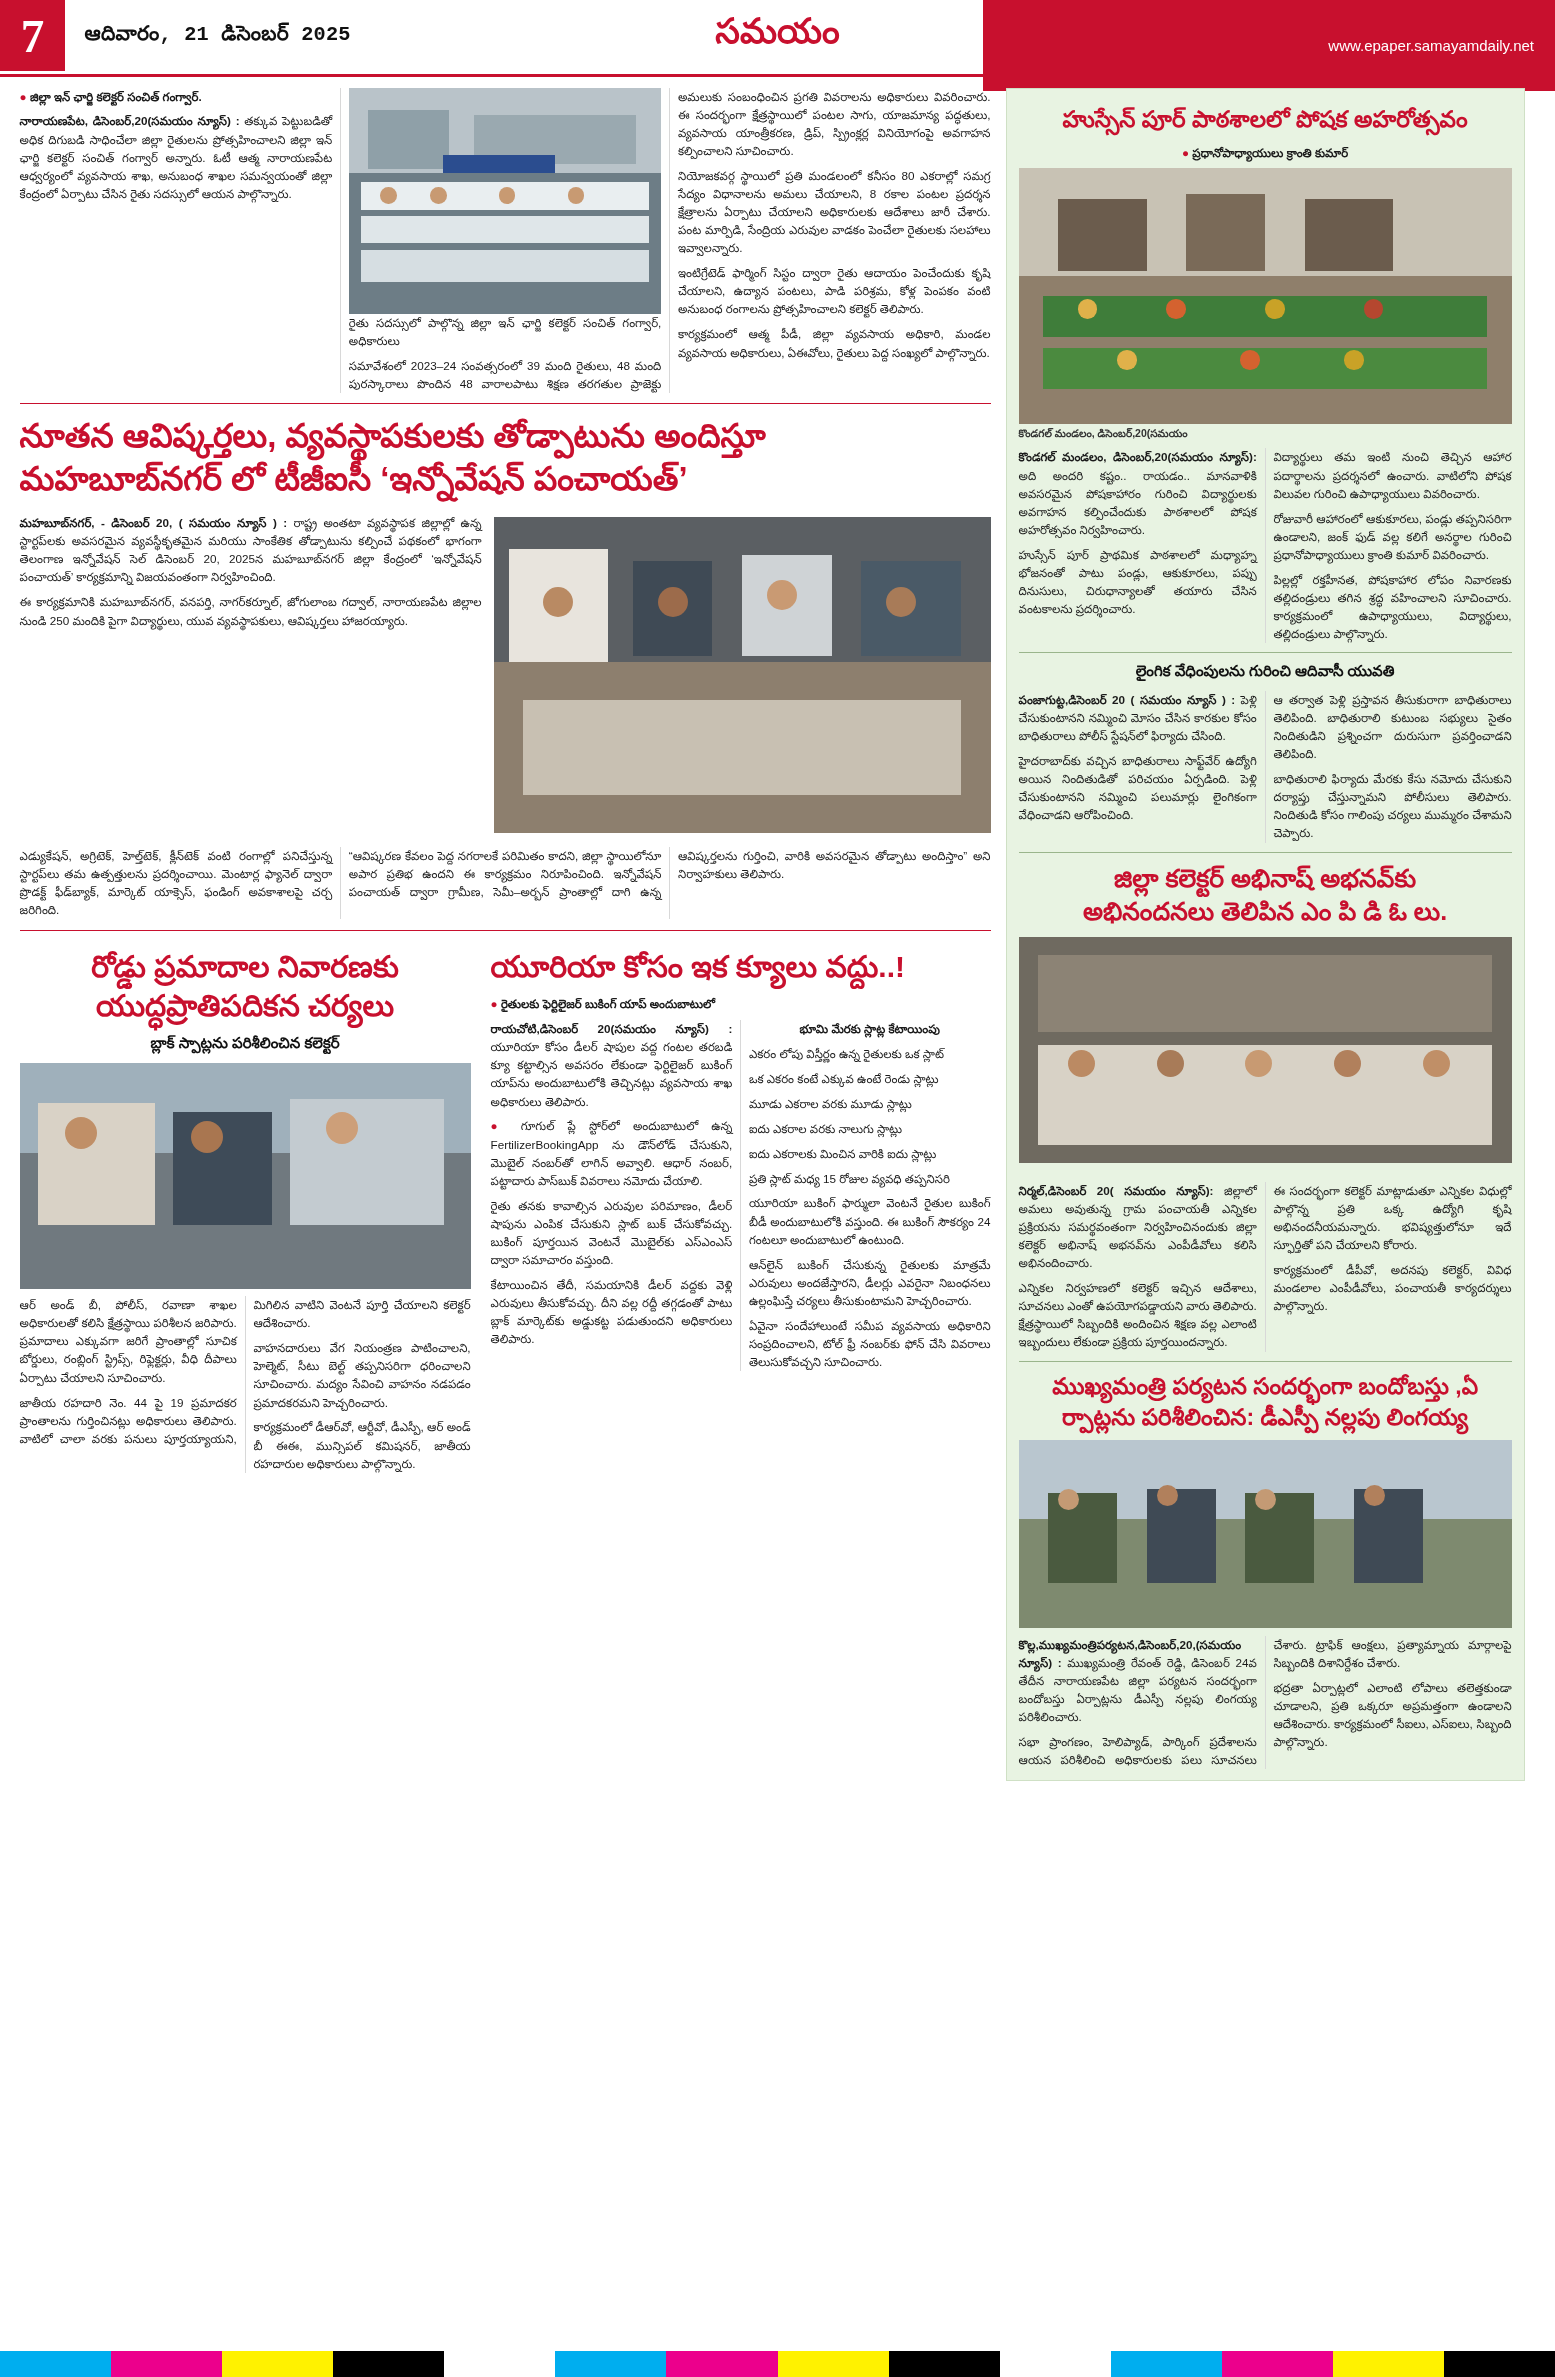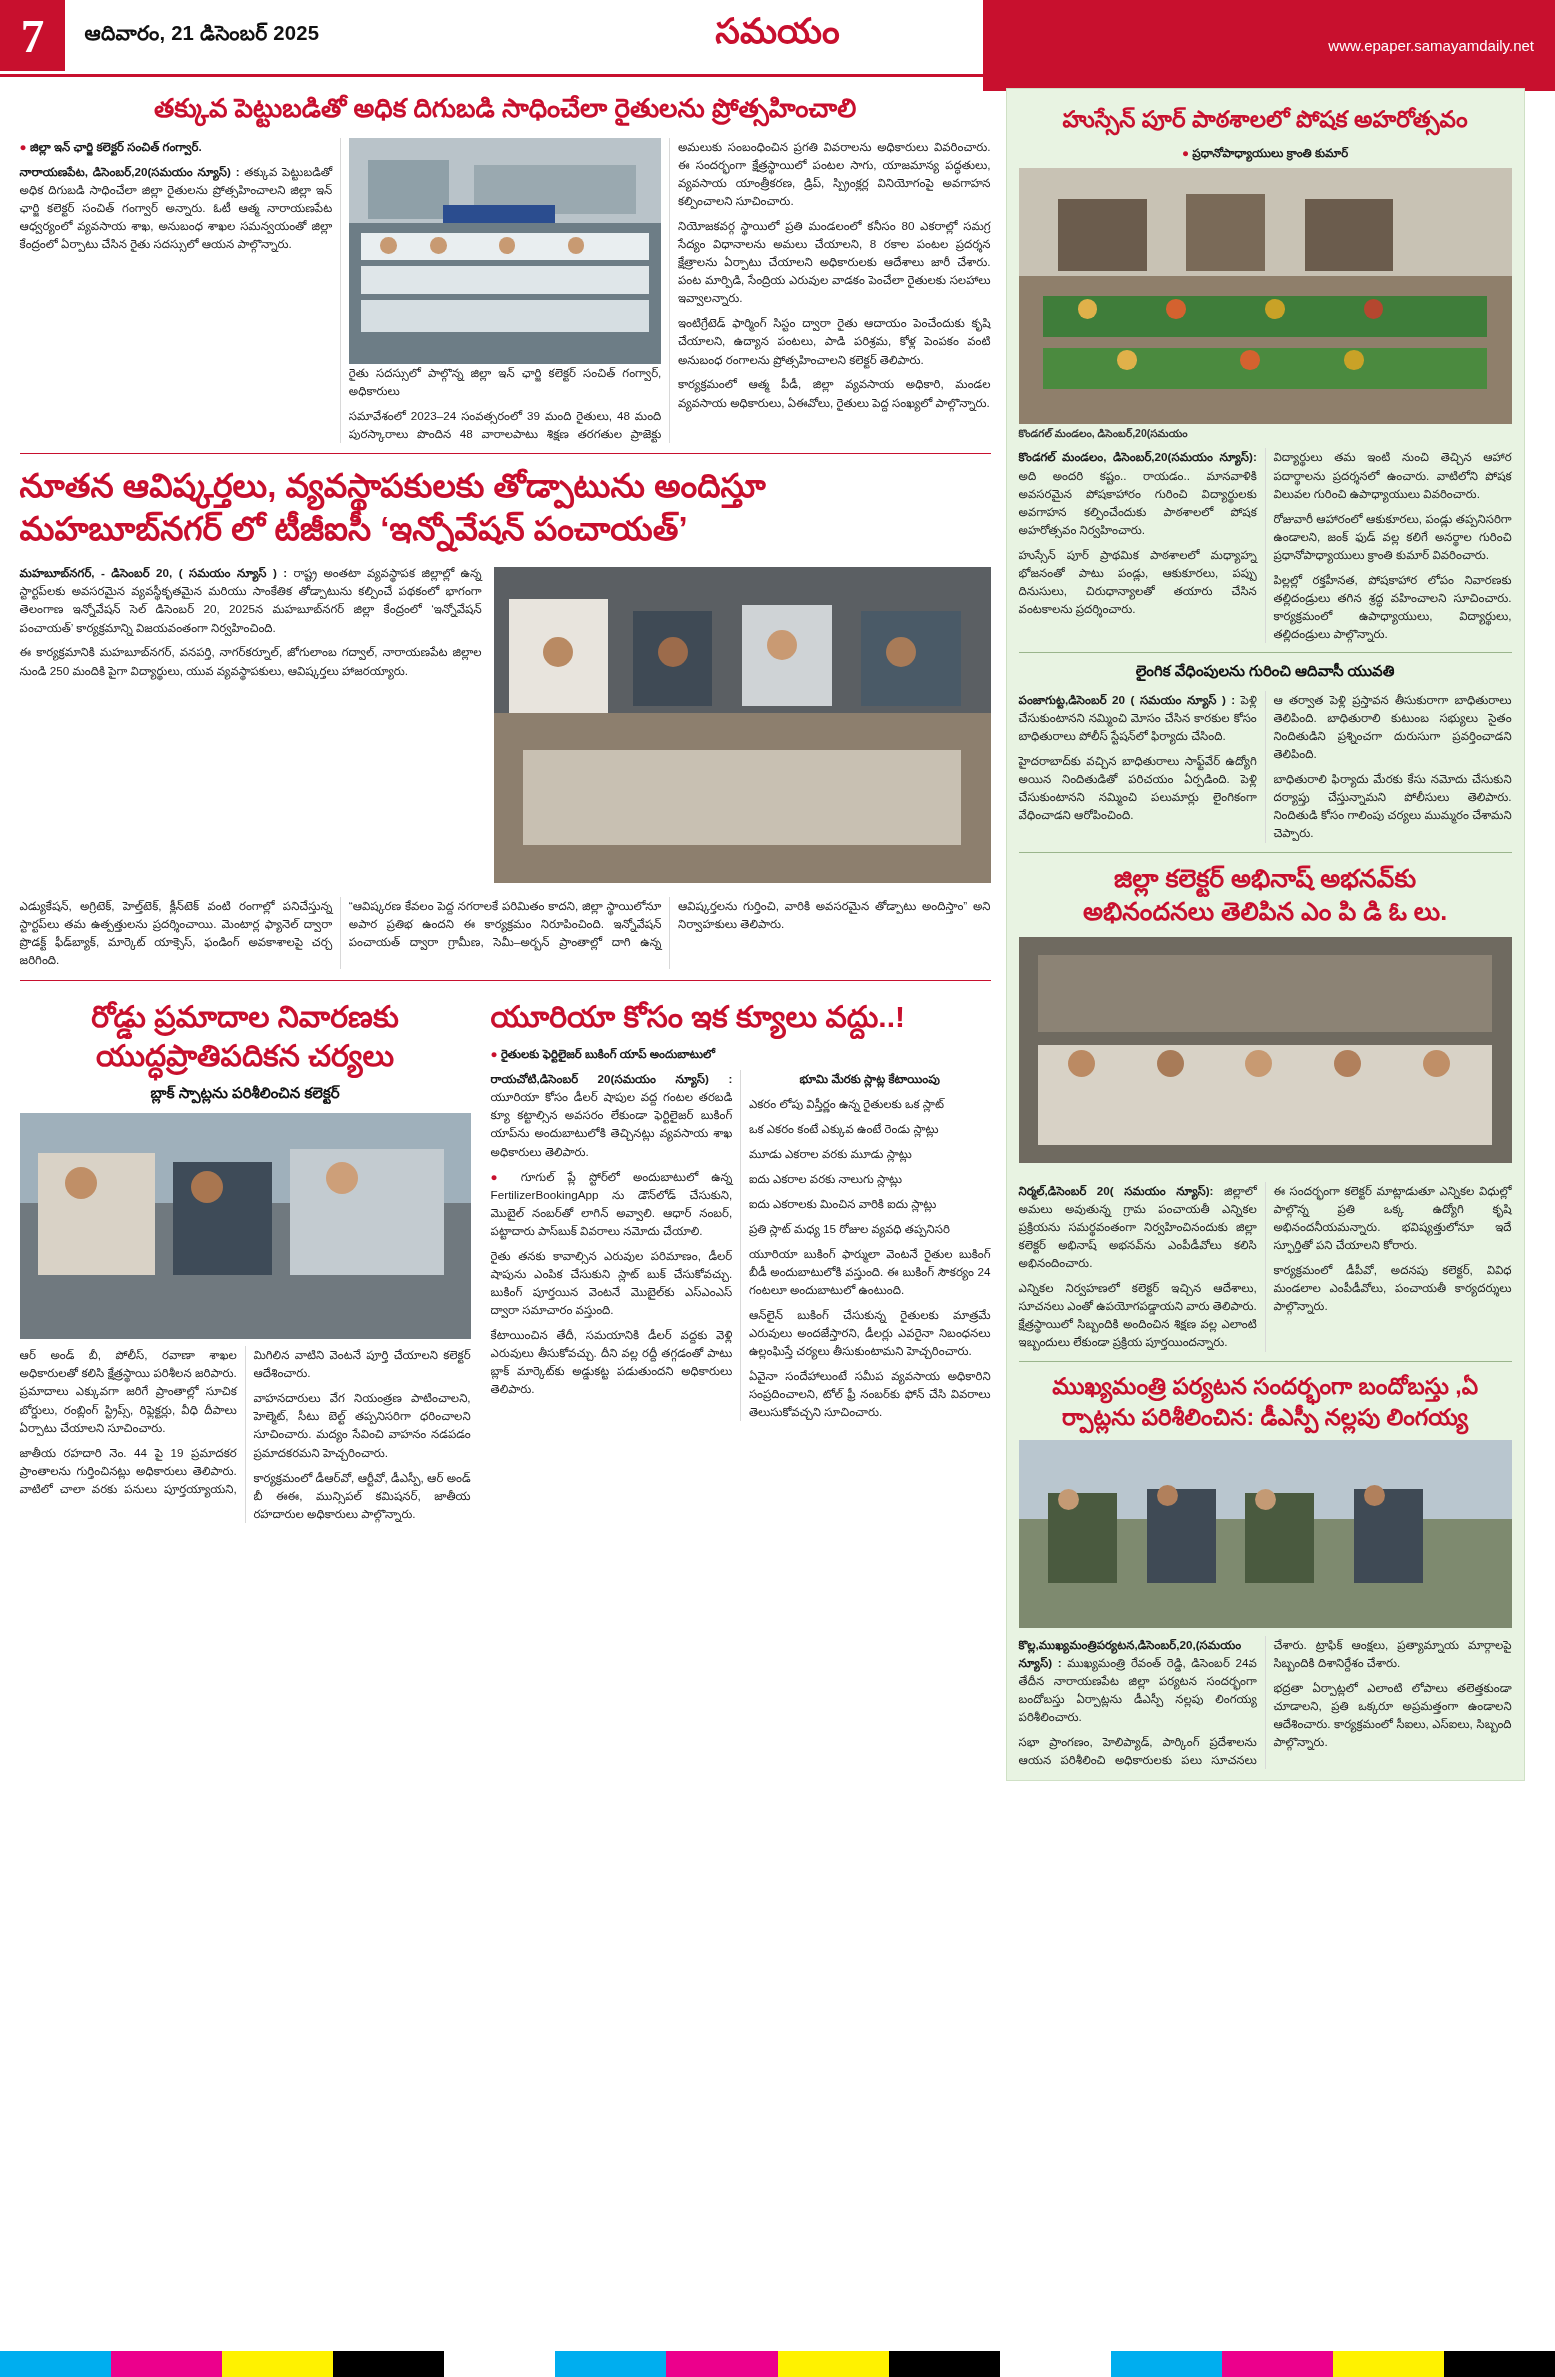--- a/index.html
+++ b/index.html
@@ -3,21 +3,21 @@
 <meta charset="utf-8">
 <style>
   html,body{margin:0;padding:0;background:#ffffff;}
   body{width:1555px;height:2377px;font-family:"Liberation Sans",sans-serif;color:#111;}
   .page{position:relative;width:1555px;height:2377px;background:#fff;box-sizing:border-box;}
 
   
   .masthead{position:relative;height:74px;background:#ffffff;border-bottom:3px solid #c8102e;}
   .mast-left{position:absolute;left:0;top:0;width:572px;height:71px;background:#fff;display:flex;align-items:center;}
   .pageno{width:65px;height:71px;background:#c8102e;color:#fff;font-size:47px;font-weight:bold;display:flex;align-items:center;justify-content:center;font-family:"Liberation Serif",serif;}
-  .mast-date{margin-left:19.6px;font-size:20.3px;color:#111;font-weight:bold;letter-spacing:0.2px;}
+  .mast-date{margin-left:19.6px;font-size:20.3px;color:#111;font-weight:bold;letter-spacing:0.2px;font-family:Liberation Mono, monospace;}
   .mast-center{position:absolute;left:0;right:0;top:0;height:71px;display:flex;align-items:center;justify-content:center;pointer-events:none;}
   .mast-title{font-size:35px;font-weight:bold;color:#c8102e;font-family:"Liberation Serif",serif;}
   .mast-right{position:absolute;right:0;top:0;width:572px;height:91px;background:#c8102e;display:flex;align-items:center;justify-content:flex-end;padding-right:21px;box-sizing:border-box;}
   .mast-url{color:#fff;font-size:15px;}
 
   
   .content{position:relative;padding:10.5px 19.6px 0 19.6px;box-sizing:border-box;display:flex;gap:15px;}
   .main-col{width:971px;}
   .side-col{width:519px;background:#e8f3e2;border:0.8px solid #cfe0c5;padding:10.5px 12px;box-sizing:border-box;}
 
@@ -72,21 +72,20 @@
     <div class="mast-right">
       <div class="mast-url">www.epaper.samayamdaily.net</div>
     </div>
   </div>
 
   <div class="content">
 
     <div class="main-col">
 
       <div>
-        <div class="hl headline-1">తక్కువ పెట్టుబడితో అధిక దిగుబడి సాధించేలా రైతులను ప్రోత్సహించాలి</div>
         <div class="cols-3">
           <p class="body">
             <span class="bullet">●</span>
             <span class="lead">జిల్లా ఇన్ ఛార్జి కలెక్టర్ సంచిత్ గంగ్వార్.</span>
           </p>
           <p class="body">
             <span class="dateline">నారాయణపేట, డిసెంబర్,20(సమయం న్యూస్) :</span>
             <span>తక్కువ పెట్టుబడితో అధిక దిగుబడి సాధించేలా జిల్లా రైతులను ప్రోత్సహించాలని జిల్లా ఇన్ ఛార్జి కలెక్టర్ సంచిత్ గంగ్వార్ అన్నారు. ఓటీ ఆత్మ నారాయణపేట ఆధ్వర్యంలో వ్యవసాయ శాఖ, అనుబంధ శాఖల సమన్వయంతో జిల్లా కేంద్రంలో ఏర్పాటు చేసిన రైతు సదస్సులో ఆయన పాల్గొన్నారు.</span>
           </p>
           <div class="figure" style="height:226px;">

